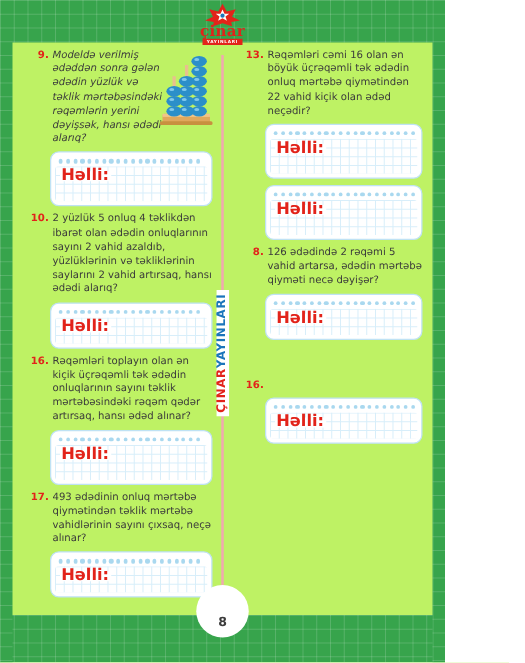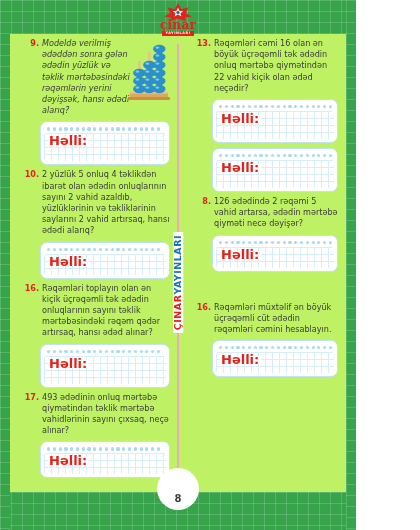--- a/index.html
+++ b/index.html
@@ -533,21 +533,20 @@
           </div>
           <div class="grid h2">
             <span class="halli">Həlli:</span>
           </div>
         </div>
       </div>
 
       <div class="q" style="margin-top:30px;">
         <div class="q-head">
           <div class="q-num">16.</div>
-          <div class="q-text">Rəqəmləri müxtəlif ən böyük üçrəqəmli cüt ədədin rəqəmləri cəmini hesablayın.</div>
         </div>
         <div class="ansbox">
           <div class="perf">
             <i></i>
               <i></i>
               <i></i>
               <i></i>
               <i></i>
               <i></i>
               <i></i>

